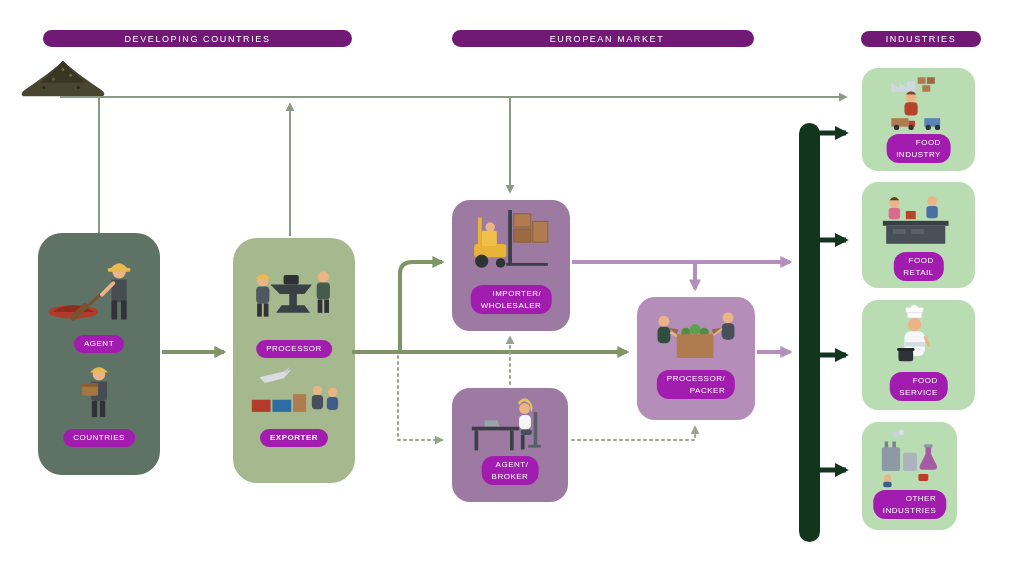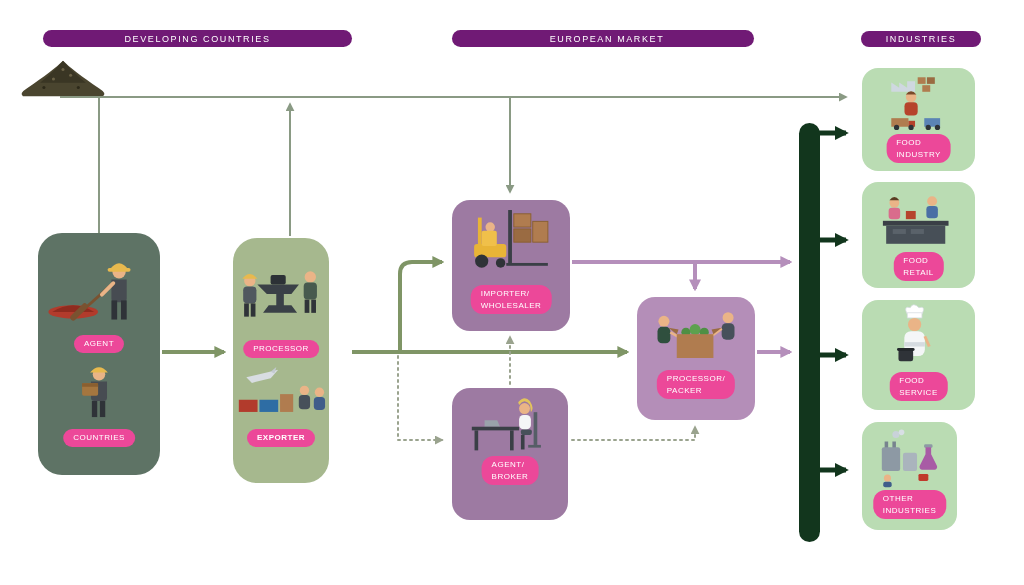--- a/index.html
+++ b/index.html
@@ -10,23 +10,23 @@
   .badge {
     position:absolute; height:17px; background:#701a75; color:#ffffff;
     font-size:9px; letter-spacing:1.6px; border-radius:9px;
     display:flex; align-items:center; justify-content:center;
   }
 
   .node { position:absolute; }
 
   .pill {
     position:absolute; left:50%; transform:translateX(-50%);
-    background:#ec4899; color:#ffffff; font-size:8px; letter-spacing:.5px;
+    background:#a21caf; color:#ffffff; font-size:8px; letter-spacing:.5px;
     line-height:1.45; padding:3px 10px; border-radius:12px;
-    text-align:left; white-space:pre-line;
+    text-align:right; white-space:pre-line;
   }
 
   .illu { position:absolute; left:50%; transform:translateX(-50%); }
 
   #connectors { position:absolute; left:0; top:0; pointer-events:none; }
 </style>
 </head>
 <body>
 
 <div class="canvas">
@@ -65,21 +65,21 @@
       <path d="M45 10 Q55 -2 65 10 Z" fill="#e8b94e"></path>
       <path d="M46 20 h18 v18 q0 4 -4 4 h-10 q-4 0 -4 -4 z" fill="#474c52"></path>
       <rect x="36" y="22" width="18" height="14" rx="2" fill="#a5763f"></rect>
       <rect x="36" y="22" width="18" height="4" fill="#8a5f30"></rect>
       <rect x="47" y="42" width="6" height="18" fill="#2f3338"></rect>
       <rect x="56" y="42" width="6" height="18" fill="#2f3338"></rect>
     </svg>
     <div class="pill" style="top:196px;">COUNTRIES</div>
   </div>
 
-  <div class="node" style="left:233px; top:238px; width:96px; height:245px; background:#a6b88e; border-radius:24px;">
+  <div class="node" style="left:233px; top:238px; width:122px; height:245px; background:#a6b88e; border-radius:24px;">
     <svg class="illu" style="top:14px;" width="104" height="82" viewBox="0 0 110 86">
       <path d="M30 34 H74 L66 44 H58 V56 H66 L72 64 H36 L42 56 H50 V44 H40 Z" fill="#3a4047"></path>
       <rect x="44" y="24" width="16" height="10" rx="2" fill="#2c3136"></rect>
       <circle cx="22" cy="30" r="6" fill="#eab487"></circle>
       <path d="M14 28 Q22 18 30 28 Z" fill="#e8b94e"></path>
       <rect x="15" y="36" width="14" height="18" rx="4" fill="#50585f"></rect>
       <rect x="16" y="54" width="5" height="14" fill="#2f3338"></rect>
       <rect x="23" y="54" width="5" height="14" fill="#2f3338"></rect>
       <circle cx="86" cy="26" r="6" fill="#eab487"></circle>
       <rect x="79" y="32" width="14" height="18" rx="4" fill="#475a4e"></rect>
@@ -113,21 +113,21 @@
       <rect x="16" y="38" width="34" height="14" rx="3" fill="#e8b437"></rect>
       <rect x="24" y="24" width="16" height="16" rx="2" fill="#f0c04a"></rect>
       <circle cx="24" cy="56" r="7" fill="#2f3338"></circle>
       <circle cx="44" cy="58" r="5" fill="#2f3338"></circle>
       <rect x="50" y="58" width="44" height="3" fill="#3a3f46"></rect>
     </svg>
     <div class="pill" style="top:85px;">IMPORTER/
 WHOLESALER</div>
   </div>
 
-  <div class="node" style="left:452px; top:388px; width:116px; height:132px; background:#9d7aa2; border-radius:18px;">
+  <div class="node" style="left:452px; top:388px; width:116px; height:114px; background:#9d7aa2; border-radius:18px;">
     <svg class="illu" style="top:6px;" width="94" height="60" viewBox="0 0 100 66">
       <rect x="76" y="20" width="4" height="36" fill="#565e66"></rect>
       <rect x="70" y="56" width="14" height="3" fill="#565e66"></rect>
       <circle cx="66" cy="16" r="6" fill="#eab487"></circle>
       <path d="M60 12 Q66 4 72 12 L73 20 Q77 16 72 8 Q66 1 59 9 Z" fill="#e3c45c"></path>
       <rect x="60" y="23" width="13" height="16" rx="5" fill="#f4f6f7"></rect>
       <rect x="62" y="39" width="12" height="6" rx="2" fill="#47505a"></rect>
       <rect x="62" y="45" width="4" height="16" fill="#3a3f46"></rect>
       <path d="M22 29 h14 l3 7 h-17 z" fill="#9aa3ab"></path>
       <rect x="8" y="36" width="52" height="4" fill="#3a3f46"></rect>

